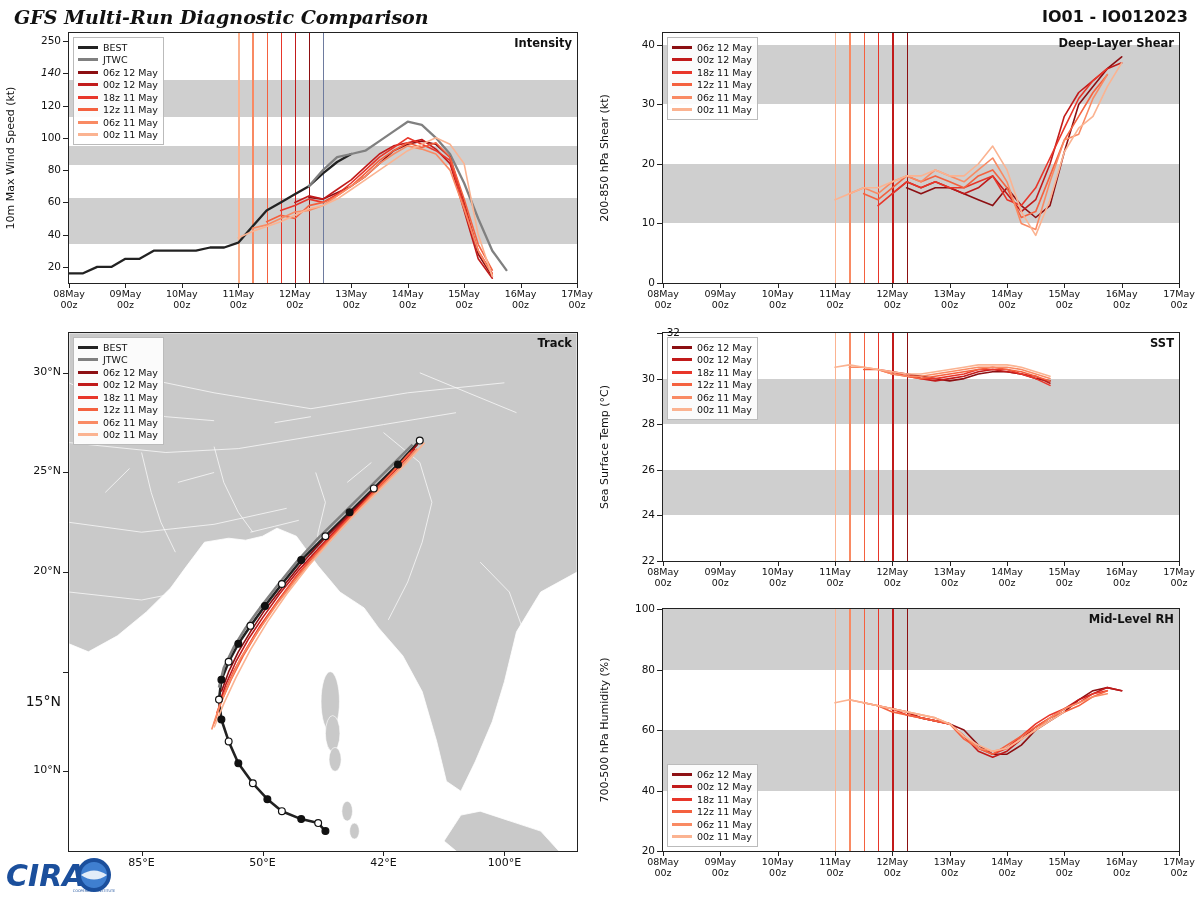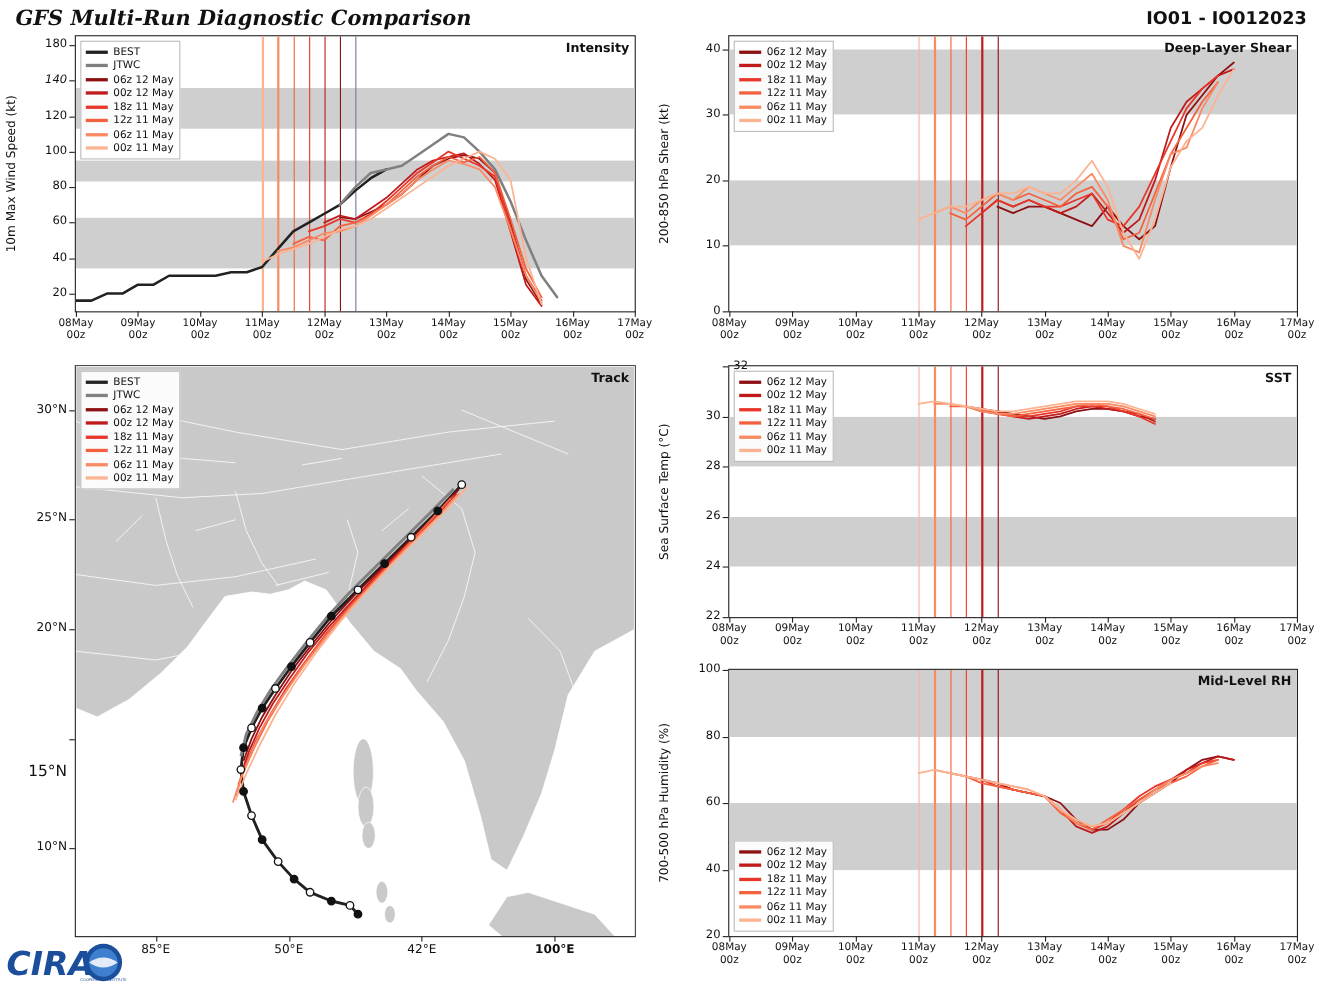--- a/index.html
+++ b/index.html
@@ -389,21 +389,21 @@
 <div class="ytick" style="width: 40px; left: 21px; top: 195.355px;">60</div>
 <div class="tickmark" style="left: 63px; top: 170.097px; width: 5px; height: 1px;"></div>
 <div class="ytick" style="width: 40px; left: 21px; top: 163.097px;">80</div>
 <div class="tickmark" style="left: 63px; top: 137.839px; width: 5px; height: 1px;"></div>
 <div class="ytick" style="width: 40px; left: 21px; top: 130.839px;">100</div>
 <div class="tickmark" style="left: 63px; top: 105.581px; width: 5px; height: 1px;"></div>
 <div class="ytick" style="width: 40px; left: 21px; top: 98.5806px;">120</div>
 <div class="tickmark" style="left: 63px; top: 73.3226px; width: 5px; height: 1px;"></div>
 <div class="ytick" style="width: 40px; left: 21px; top: 66.3226px; font-style: italic;">140</div>
 <div class="tickmark" style="left: 63px; top: 41.0645px; width: 5px; height: 1px;"></div>
-<div class="ytick" style="width: 40px; left: 21px; top: 34.0645px;">180</div>
+<div class="ytick" style="width: 40px; left: 21px; top: 34.0645px;">250</div>
 <div class="ytitle" style="left: 10px; top: 158px; transform: translate(-50%, -50%) rotate(-90deg);">10m Max Wind Speed (kt)</div>
 <div class="tickmark" style="left: 69px; top: 283px; width: 1px; height: 5px;"></div>
 <div class="xtick" style="width: 56px; left: 41px; top: 288px;">08May<br>00z</div>
 <div class="tickmark" style="left: 125.444px; top: 283px; width: 1px; height: 5px;"></div>
 <div class="xtick" style="width: 56px; left: 97.4444px; top: 288px;">09May<br>00z</div>
 <div class="tickmark" style="left: 181.889px; top: 283px; width: 1px; height: 5px;"></div>
 <div class="xtick" style="width: 56px; left: 153.889px; top: 288px;">10May<br>00z</div>
 <div class="tickmark" style="left: 238.333px; top: 283px; width: 1px; height: 5px;"></div>
 <div class="xtick" style="width: 56px; left: 210.333px; top: 288px;">11May<br>00z</div>
 <div class="tickmark" style="left: 294.778px; top: 283px; width: 1px; height: 5px;"></div>
@@ -513,21 +513,21 @@
 <div class="xtick" style="width: 56px; left: 1093.67px; top: 856px;">16May<br>00z</div>
 <div class="tickmark" style="left: 1179px; top: 851px; width: 1px; height: 5px;"></div>
 <div class="xtick" style="width: 56px; left: 1151px; top: 856px;">17May<br>00z</div>
 <div class="tickmark" style="left: 141.571px; top: 851px; width: 1px; height: 5px;"></div>
 <div class="xtick" style="font-size: 11px; width: 56px; left: 113.571px; top: 857px;">85°E</div>
 <div class="tickmark" style="left: 262.524px; top: 851px; width: 1px; height: 5px;"></div>
 <div class="xtick" style="font-size: 11px; width: 56px; left: 234.524px; top: 857px;">50°E</div>
 <div class="tickmark" style="left: 383.476px; top: 851px; width: 1px; height: 5px;"></div>
 <div class="xtick" style="font-size: 11px; width: 56px; left: 355.476px; top: 857px;">42°E</div>
 <div class="tickmark" style="left: 504.429px; top: 851px; width: 1px; height: 5px;"></div>
-<div class="xtick" style="font-size: 11px; width: 56px; left: 476.429px; top: 857px; font-weight: bold;">100°E</div>
+<div class="xtick" style="font-size: 11px; width: 56px; left: 476.429px; top: 857px;">100°E</div>
 <div class="tickmark" style="left: 63px; top: 771.308px; width: 5px; height: 1px;"></div>
 <div class="ytick" style="font-size: 11px; width: 46px; left: 15px; top: 763.308px;">10°N</div>
 <div class="tickmark" style="left: 63px; top: 671.692px; width: 5px; height: 1px;"></div>
 <div class="ytick" style="font-size: 14px; width: 46px; left: 15px; top: 693px;">15°N</div>
 <div class="tickmark" style="left: 63px; top: 572.077px; width: 5px; height: 1px;"></div>
 <div class="ytick" style="font-size: 11px; width: 46px; left: 15px; top: 564.077px;">20°N</div>
 <div class="tickmark" style="left: 63px; top: 472.462px; width: 5px; height: 1px;"></div>
 <div class="ytick" style="font-size: 11px; width: 46px; left: 15px; top: 464.462px;">25°N</div>
 <div class="tickmark" style="left: 63px; top: 372.846px; width: 5px; height: 1px;"></div>
 <div class="ytick" style="font-size: 11px; width: 46px; left: 15px; top: 364.846px;">30°N</div>

